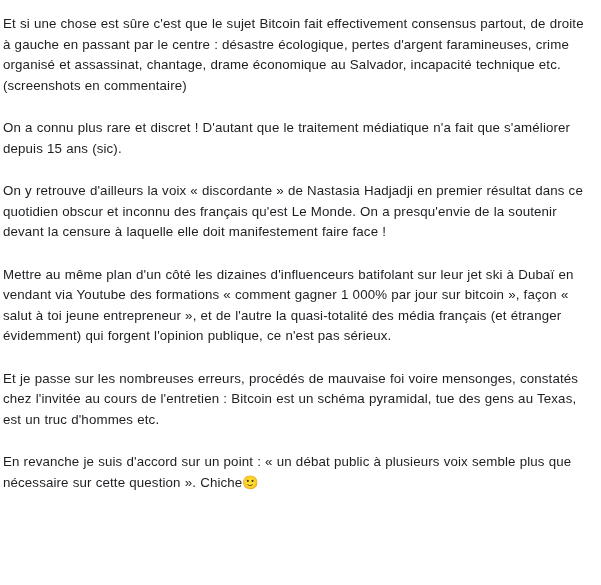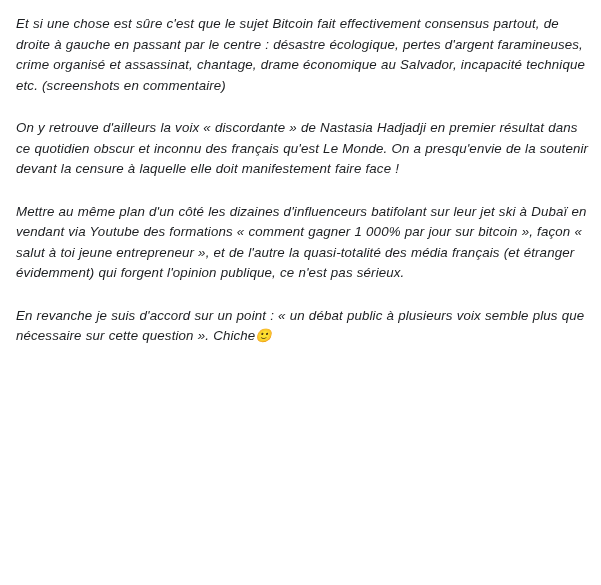--- a/index.html
+++ b/index.html
@@ -9,37 +9,38 @@
   }
   body {
     width: 601px;
     height: 585px;
     overflow: hidden;
     font-family: "Liberation Sans", sans-serif;
   }
   .article {
     box-sizing: border-box;
     width: 601px;
-    padding: 14px 11px 0 16px;
-    font-style: italic;
+    padding: 14px 11px 0 3px;
   }
   .para {
     margin: 0 0 22px 0;
     font-size: 13.3px;
     line-height: 20.5px;
     color: #1c1e21;
     text-align: left;
     letter-spacing: 0.01em;
     word-spacing: 0.02em;
   }
   .para:last-child {
     margin-bottom: 0;
   }
 </style>
 </head>
 <body>
 
 <div class="article">
   <p class="para">Et si une chose est sûre c'est que le sujet Bitcoin fait effectivement consensus partout, de droite à gauche en passant par le centre : désastre écologique, pertes d'argent faramineuses, crime organisé et assassinat, chantage, drame économique au Salvador, incapacité technique etc.  (screenshots en commentaire)</p>
+  <p class="para">On a connu plus rare et discret ! D'autant que le traitement médiatique n'a fait que s'améliorer depuis 15 ans (sic).</p>
   <p class="para">On y retrouve d'ailleurs la voix « discordante » de Nastasia Hadjadji en premier résultat dans ce quotidien obscur et inconnu des français qu'est Le Monde. On a presqu'envie de la soutenir devant la censure à laquelle elle doit manifestement faire face !</p>
   <p class="para">Mettre au même plan d'un côté les dizaines d'influenceurs batifolant sur leur jet ski à Dubaï en vendant via Youtube des formations « comment gagner 1 000% par jour sur bitcoin », façon « salut à toi jeune entrepreneur », et de l'autre la quasi-totalité des média français (et étranger évidemment) qui forgent l'opinion publique, ce n'est pas sérieux.</p>
+  <p class="para">Et je passe sur les nombreuses erreurs, procédés de mauvaise foi voire mensonges, constatés chez l'invitée au cours de l'entretien : Bitcoin est un schéma pyramidal, tue des gens au Texas, est un truc d'hommes etc.</p>
   <p class="para">En revanche je suis d'accord sur un point : « un débat public à plusieurs voix semble plus que nécessaire sur cette question ». Chiche🙂</p>
 </div>
 
 </body></html>

